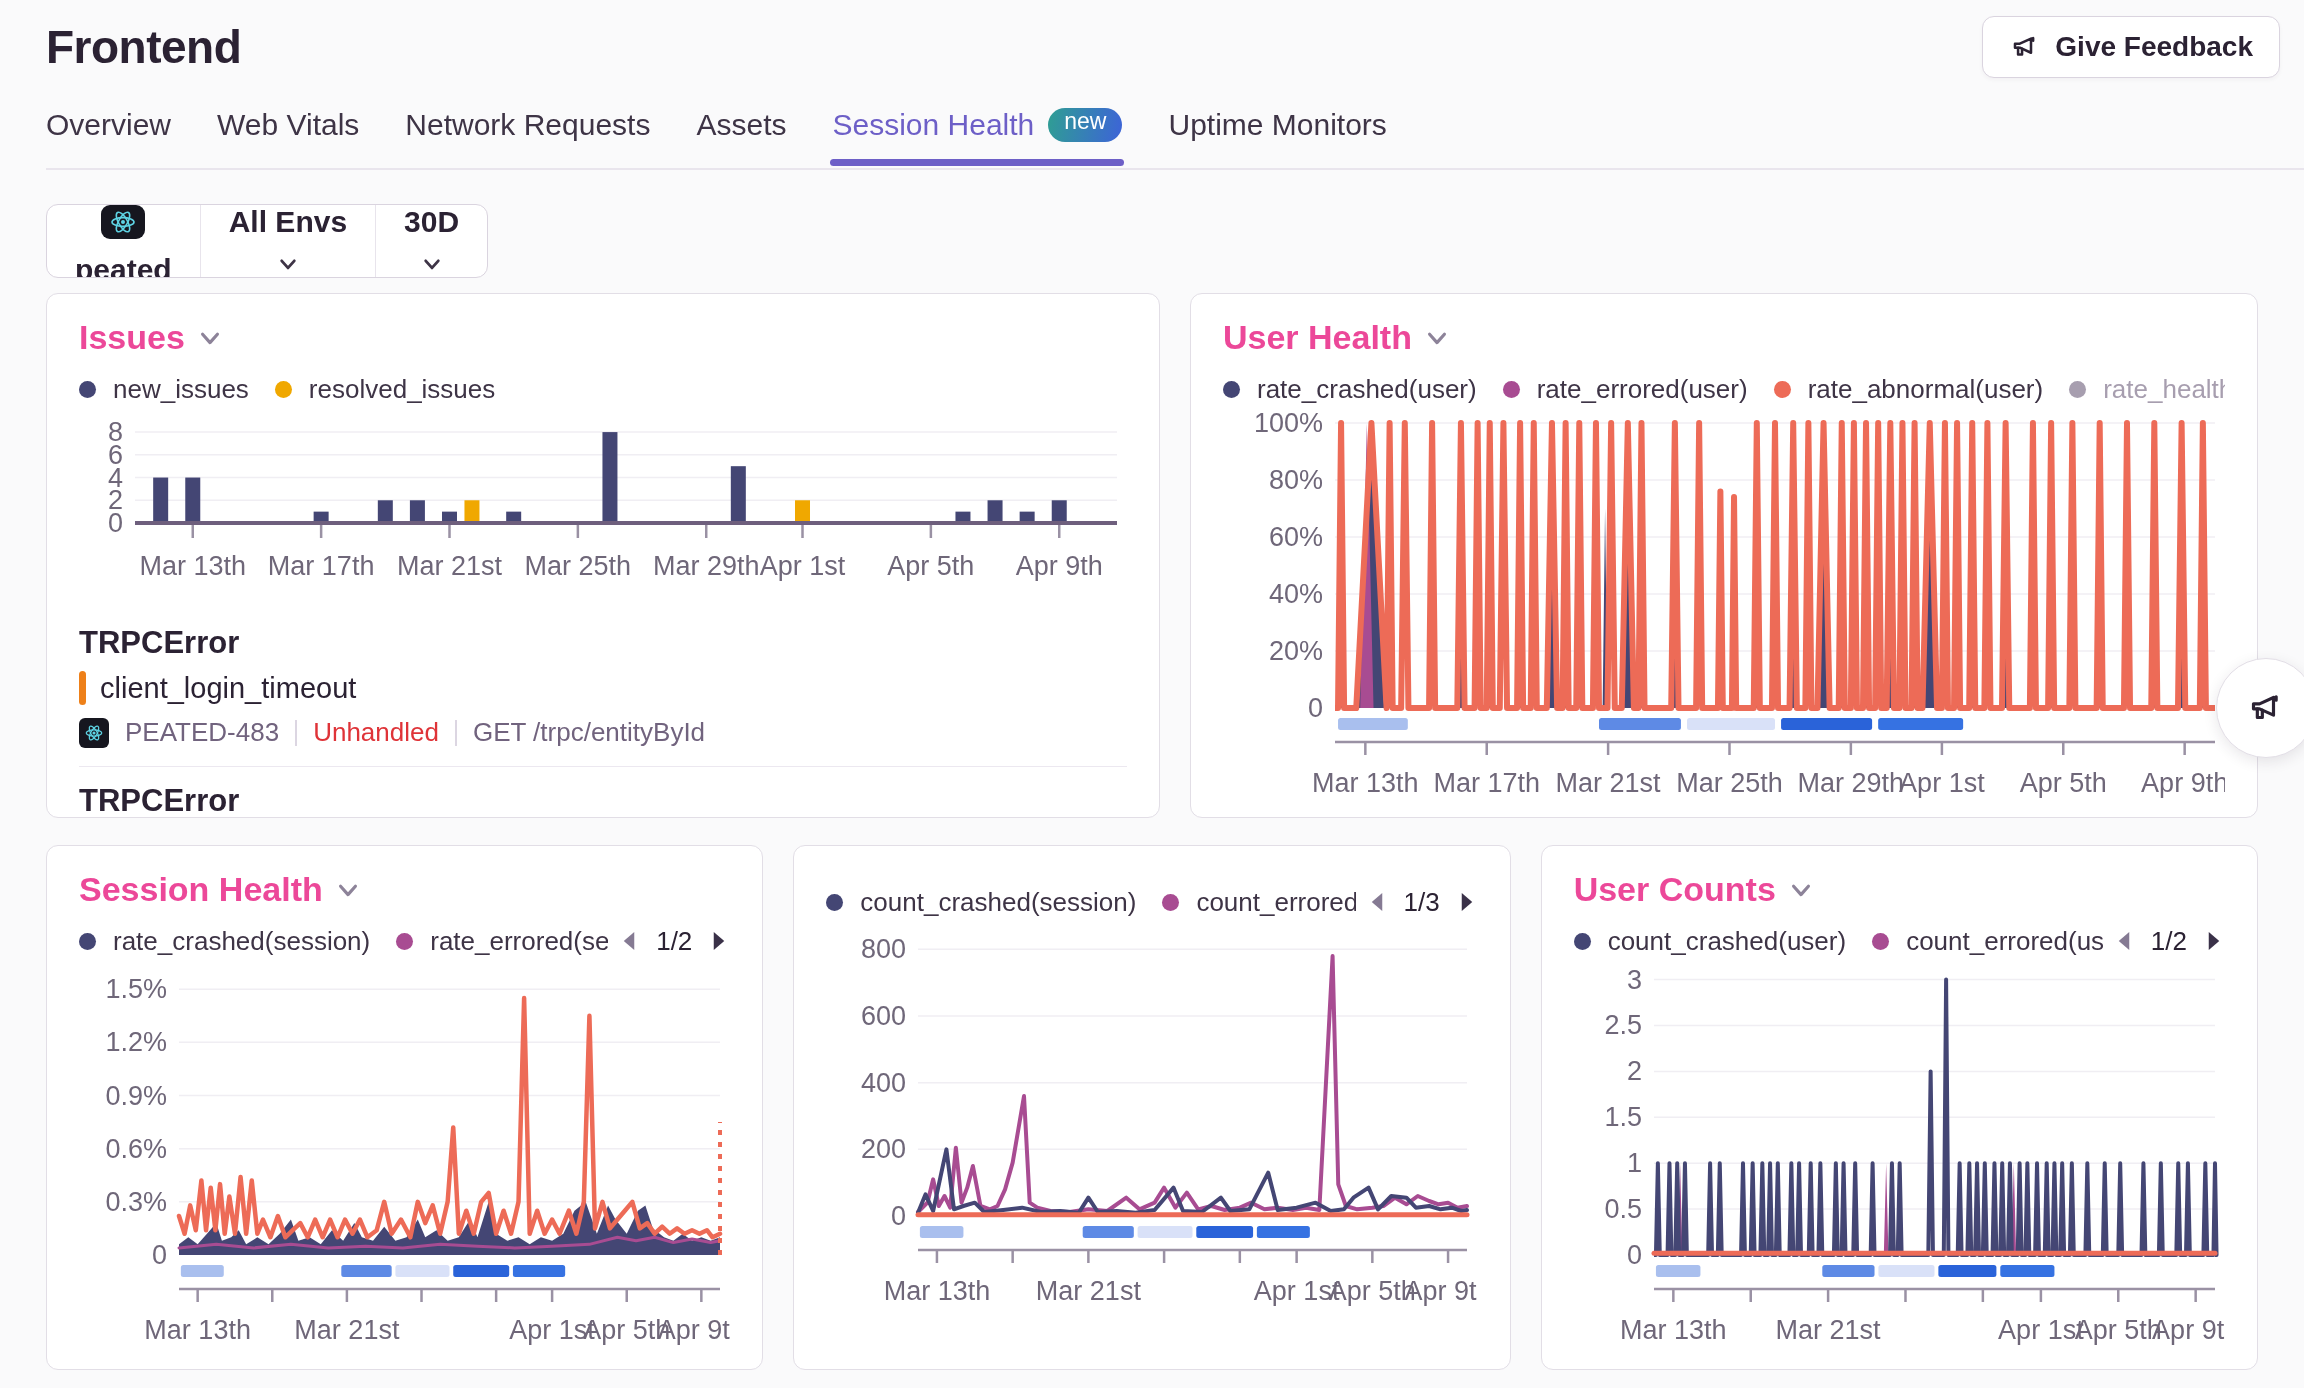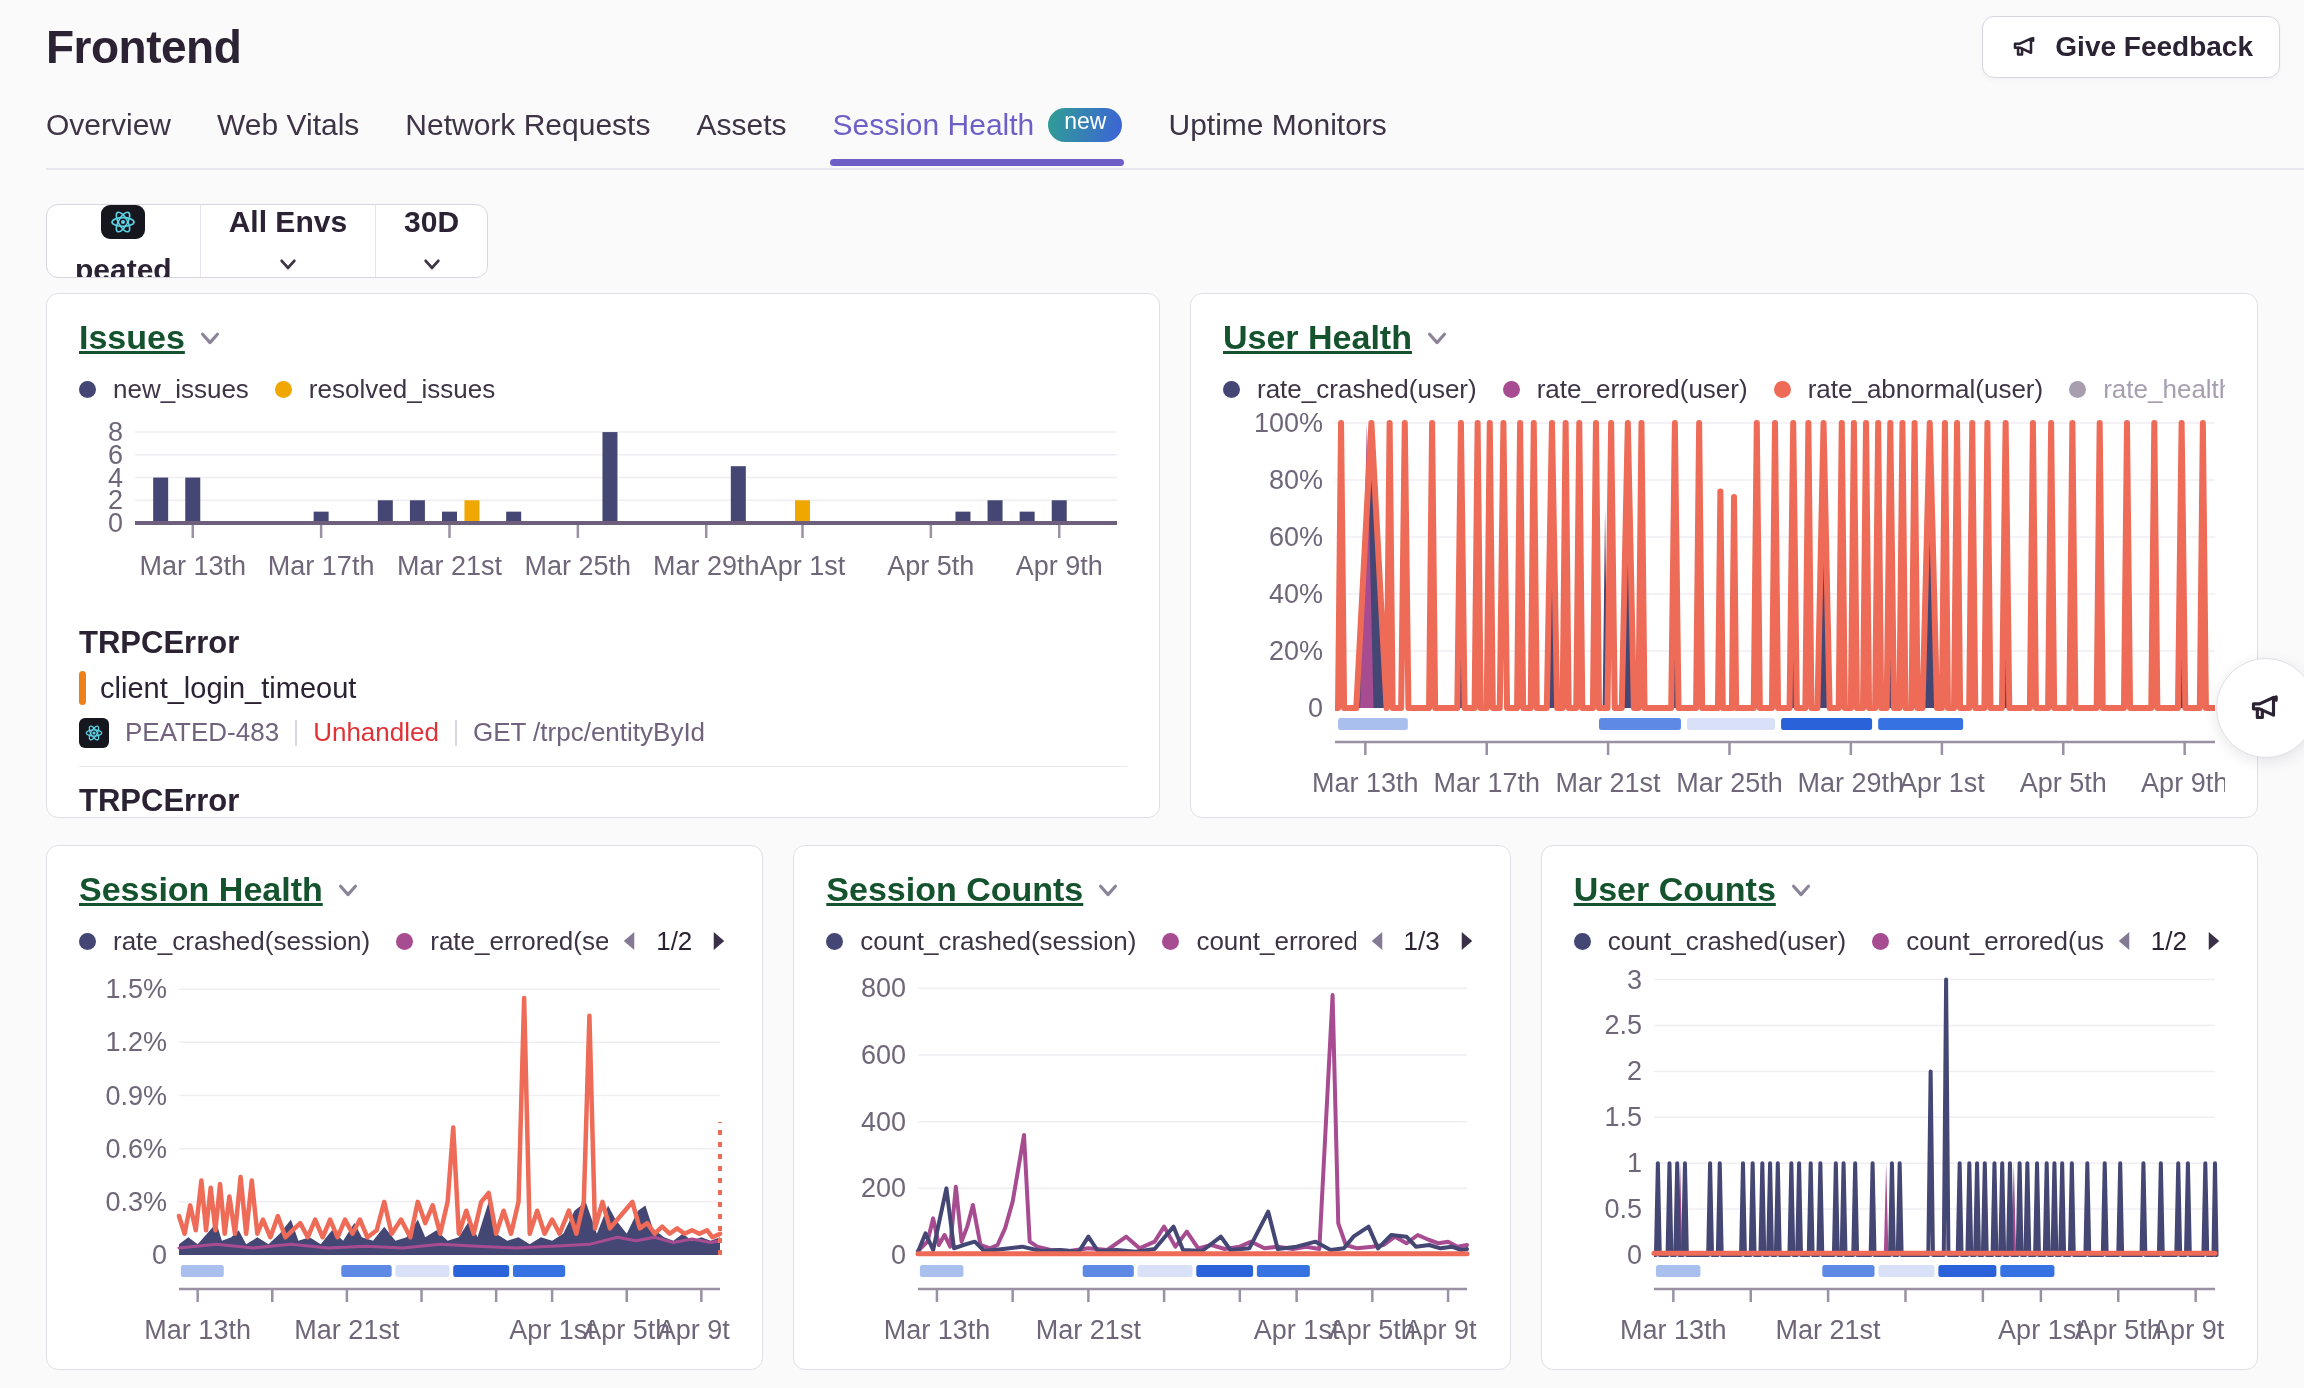--- a/index.html
+++ b/index.html
@@ -33,21 +33,21 @@
   .filter-seg + .filter-seg { border-left:1px solid #E8E4EC; }
   .react-tile { width:44px; height:44px; border-radius:9px; background:#16161F; display:flex; align-items:center; justify-content:center; }
 
   
   .row-top { position:absolute; top:293px; left:46px; right:46px; height:525px; display:flex; gap:30px; }
   .row-bottom { position:absolute; top:845px; left:46px; right:46px; height:525px; display:flex; gap:30px; }
   .panel { background:#fff; border:1px solid #E2DEE6; border-radius:12px; padding:24px 32px; position:relative; overflow:hidden; }
   .panel-issues { width:1114px; flex:none; }
   .panel-grow { flex:1; }
   .panel-title-row { display:flex; align-items:center; gap:12px; }
-  .panel-title { font-size:34px; font-weight:700; color:#14532d;text-decoration:underline; }
+  .panel-title { font-size:34px; font-weight:700; color:#ec4899; }
   .legend-row { display:flex; align-items:center; margin-top:14px; height:36px; }
   .legend-items { display:flex; align-items:center; gap:26px; overflow:hidden; white-space:nowrap; flex:1; }
   .li { display:inline-flex; align-items:center; gap:17px; font-size:26px; color:#3E3446; }
   .li .dot { width:17px; height:17px; border-radius:50%; flex:none; }
   .li.muted { color:#A79EAF; }
   .pag { display:flex; align-items:center; gap:16px; font-size:26px; color:#2B2233; flex:none; margin-left:10px; }
 
   .chart { width:100%; position:relative; margin-top:6px; cursor:crosshair; }
   .chart-issues { height:190px; }
   .chart-tall { height:405px; }
@@ -367,26 +367,20 @@
             <line x1="473.1034482758621" y1="324" x2="473.1034482758621" y2="337" stroke="#9A91A4" stroke-width="2.5"></line>
             <text class="axl" x="473.1034482758621" y="374" text-anchor="middle">Apr 1st</text>
             <line x1="547.7241379310344" y1="324" x2="547.7241379310344" y2="337" stroke="#9A91A4" stroke-width="2.5"></line>
             <text class="axl" x="547.7241379310344" y="374" text-anchor="middle">Apr 5th</text>
             <line x1="622.344827586207" y1="324" x2="622.344827586207" y2="337" stroke="#9A91A4" stroke-width="2.5"></line>
             <text class="axl" x="622.344827586207" y="374" text-anchor="middle">Apr 9th</text>
           </svg></div>
     </div>
 
     <div class="panel panel-grow">
-      <div class="panel-title-row">
-        <span class="panel-title">Session Counts</span>
-        <svg width="26" height="26" viewBox="0 0 14 14" fill="none" stroke="#8D8399" stroke-width="1.7" stroke-linecap="round" stroke-linejoin="round">
-            <polyline points="3,5 7,9.5 11,5"></polyline>
-          </svg>
-      </div>
       <div class="legend-row">
         <div class="legend-items">
           <span class="li">
               <i class="dot" style="background: rgb(68, 70, 116);"></i>
               <span>count_crashed(session)</span>
             </span>
           <span class="li">
               <i class="dot" style="background: rgb(168, 76, 146);"></i>
               <span>count_errored(session)</span>
             </span>

